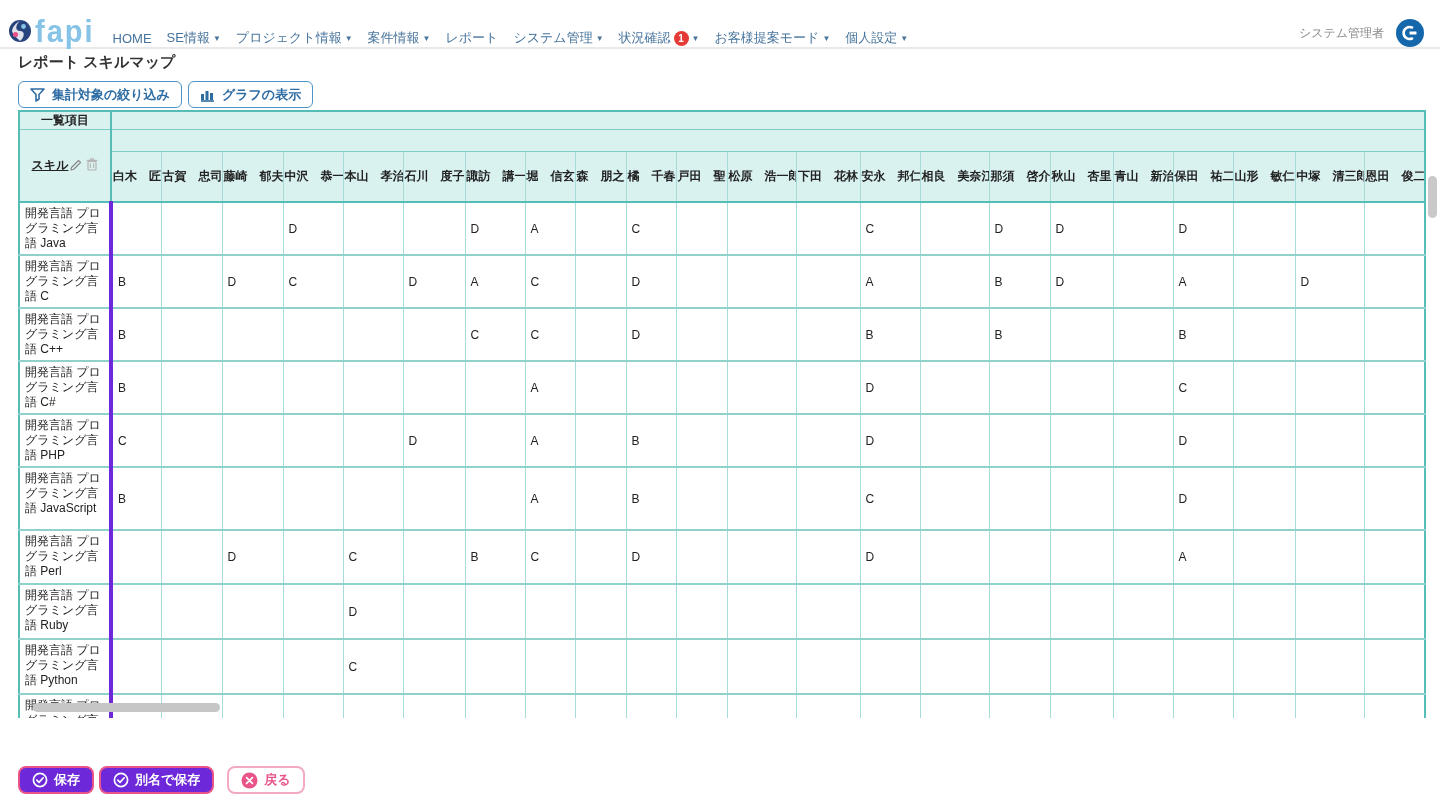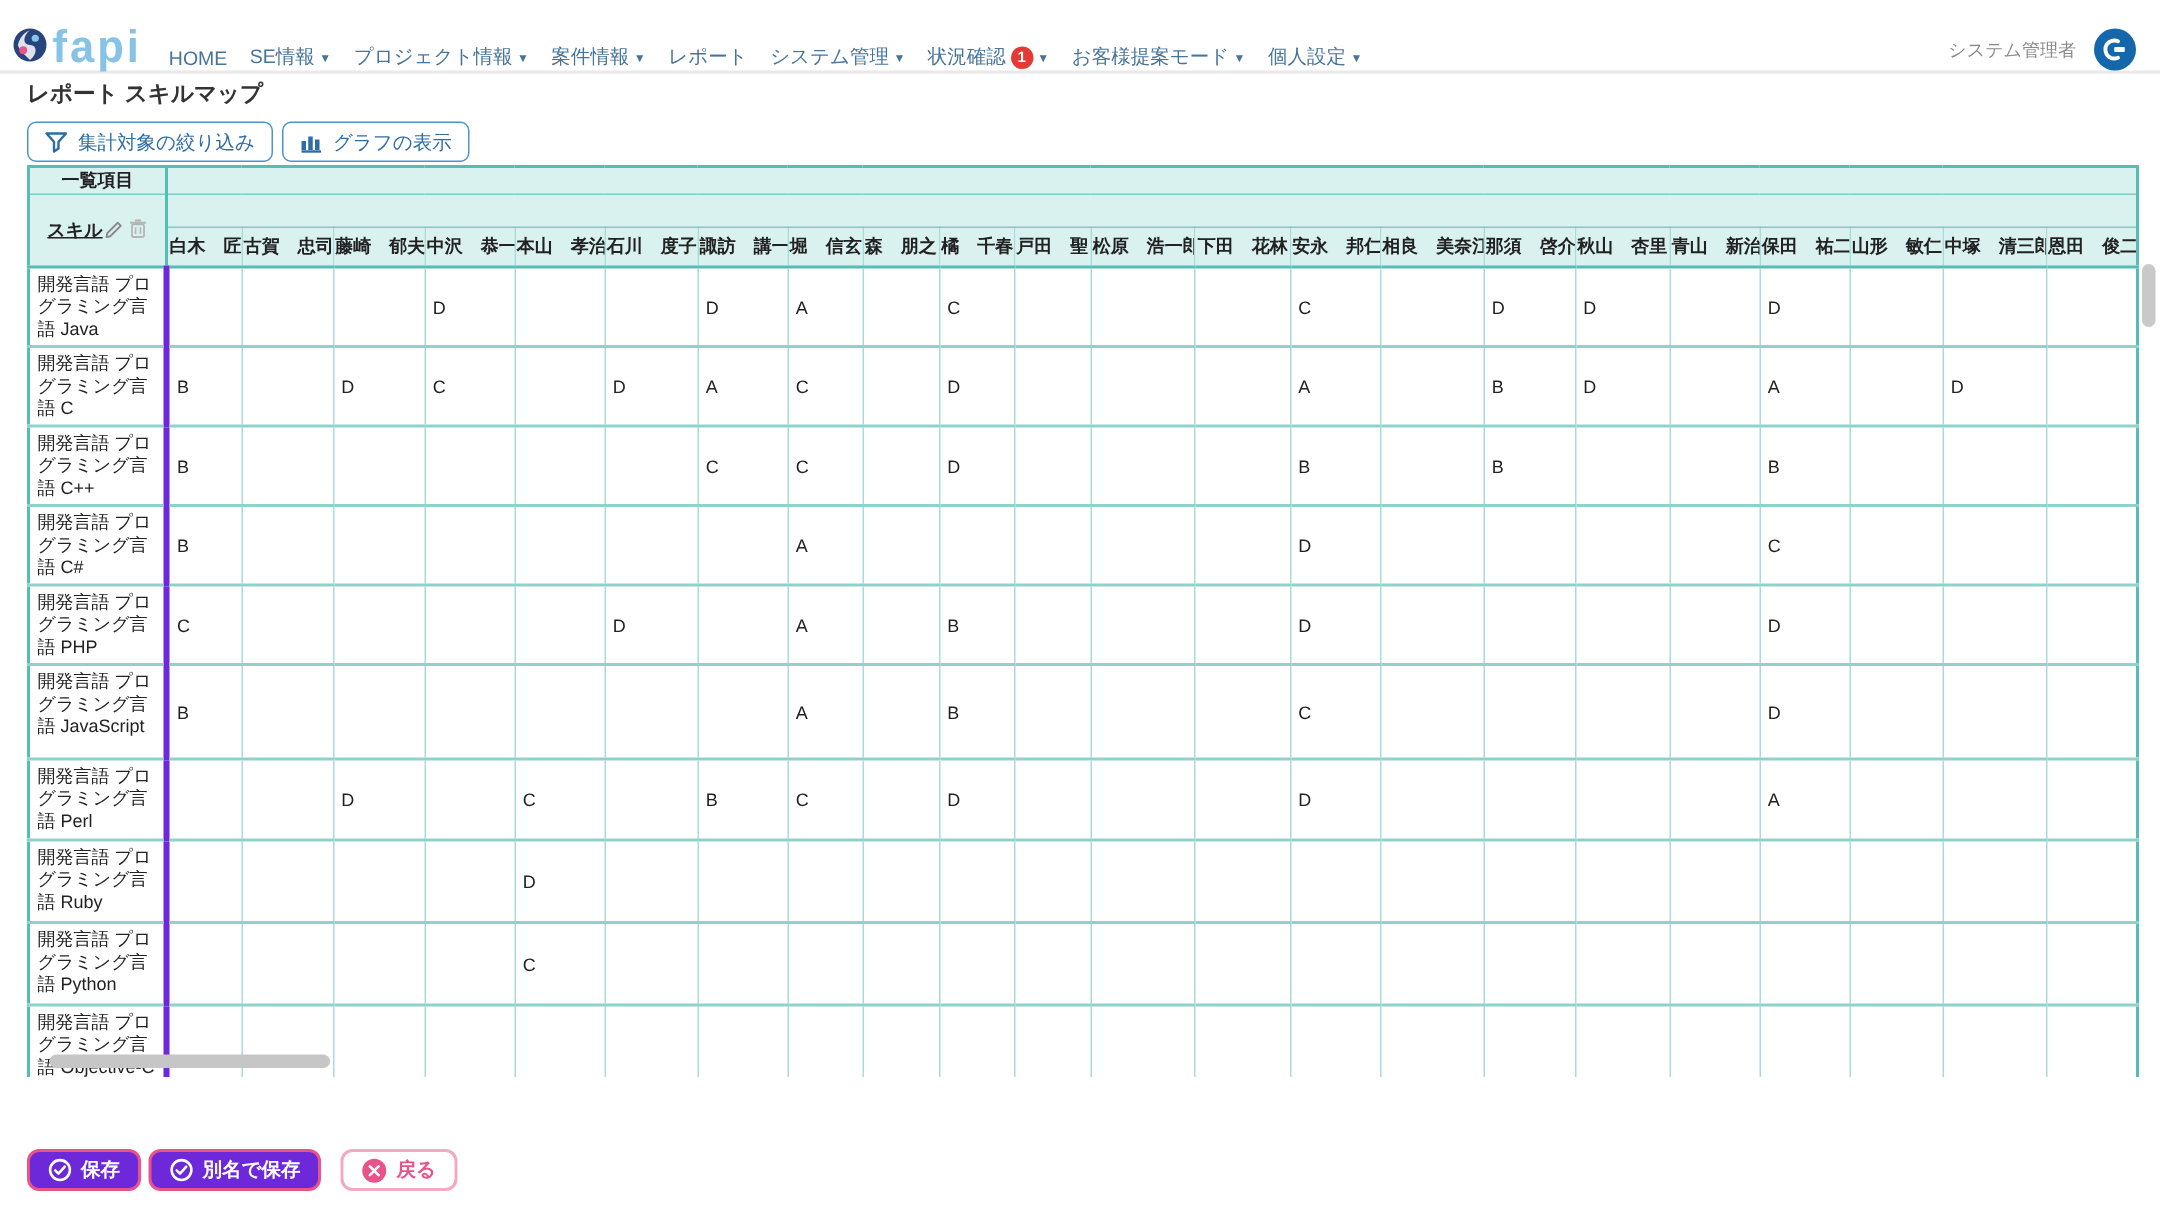--- a/index.html
+++ b/index.html
@@ -29,37 +29,37 @@
   .filter-row { margin-top:20px; display:flex; align-items:center; font-size:13px; color:#333; }
   .select { margin-left:5px; width:138px; height:27px; border:1px solid #ccc; border-radius:4px;
     display:flex; align-items:center; padding-left:9px; color:#555; font-size:13px;
     position:relative; background:#fff; cursor:pointer; }
   .select .chev { position:absolute; right:0; top:0; width:25px; height:25px;
     border-left:1px solid #ddd; display:flex; align-items:center; justify-content:center;
     color:#b8b8b8; font-size:12px; }
   .btn-row { margin-top:9px; display:flex; gap:6px; }
   .blue-btn { display:inline-flex; align-items:center; gap:7px; height:27px; padding:0 11px;
     border:1px solid #4d94c7; border-radius:6px; color:#2e6da4; font-size:13px;
-    background:#fff; cursor:pointer; font-weight:normal; }
+    background:#fff; cursor:pointer; font-weight:bold; }
 
   
   .table-wrap { position:relative; margin-top:2px; width:1422px; height:608px; overflow:hidden; }
   table { border-collapse:collapse; table-layout:fixed; width:1406px;
     border:2px solid #56bdb6; }
   th, td { border-right:1px solid #a7dcd8; border-bottom:2px solid #8fd2cc; }
   thead th { background:#d9f1ef; font-size:12px; color:#222; }
   .corner { height:16px; font-weight:bold; border-right:2px solid #56bdb6;
     border-bottom:1px solid #7fccc6; }
   .head-spacer { border-bottom:1px solid #7fccc6; }
   .skill-th { border-right:2px solid #56bdb6; border-bottom:2px solid #56bdb6;
     font-weight:bold;text-decoration:underline; }
   .skill-th .icons { display:inline-flex; gap:3px; vertical-align:-2px; margin-left:2px; }
   .band-th { height:22px; border-bottom:1px solid #7fccc6; }
-  .name-th { height:22px; font-weight:bold; padding:4px 1px; white-space:nowrap;
-    overflow:hidden; text-align:right; border-bottom:2px solid #56bdb6; }
+  .name-th { height:22px; font-weight:bold; padding:16px 1px; white-space:nowrap;
+    overflow:hidden; text-align:center; border-bottom:2px solid #56bdb6; }
   tbody td { background:#fff; }
   .label-td { font-size:12px; padding:3px 5px; line-height:15px; color:#222;
     vertical-align:top; border-right:4px solid #6d28d9; word-break:break-all; }
   .val-td { font-size:12px; padding-left:5px; color:#222; vertical-align:middle; }
 
   .vthumb { position:absolute; right:3px; top:66px; width:9px; height:42px;
     background:#c9c9c9; border-radius:5px; }
   .hthumb { position:absolute; left:15px; top:593px; width:187px; height:9px;
     background:#c6c6c6; border-radius:5px; }
 

